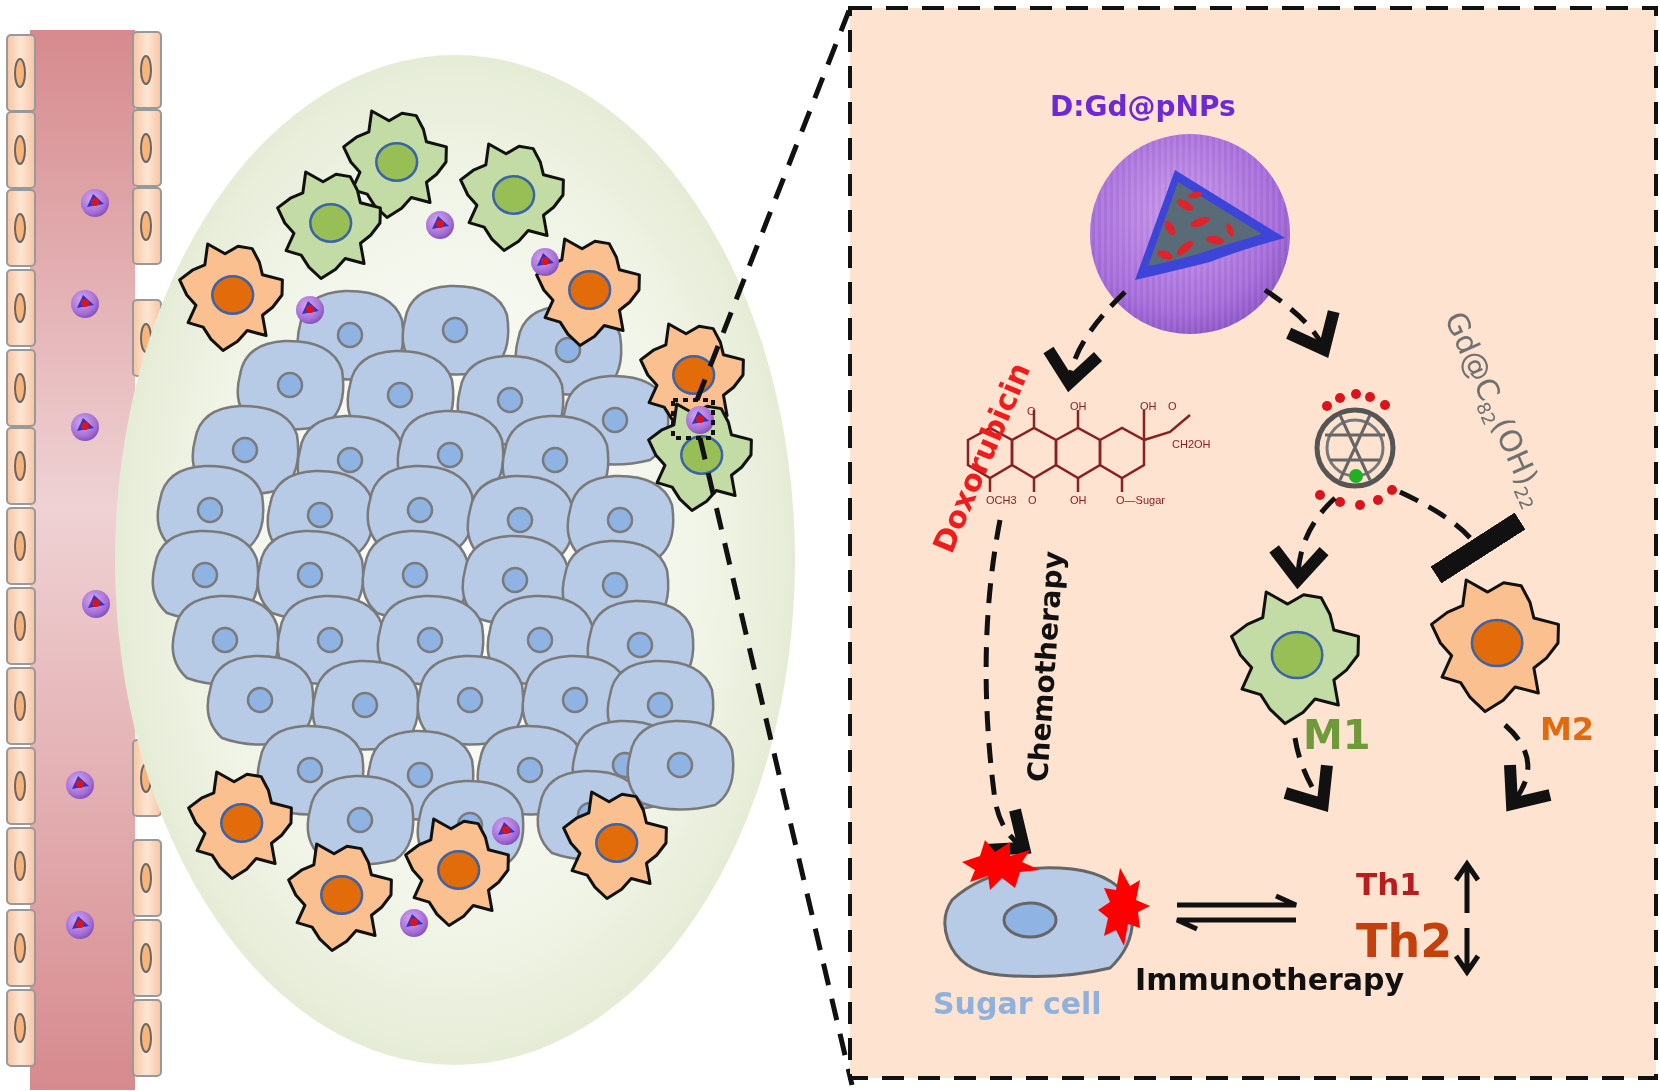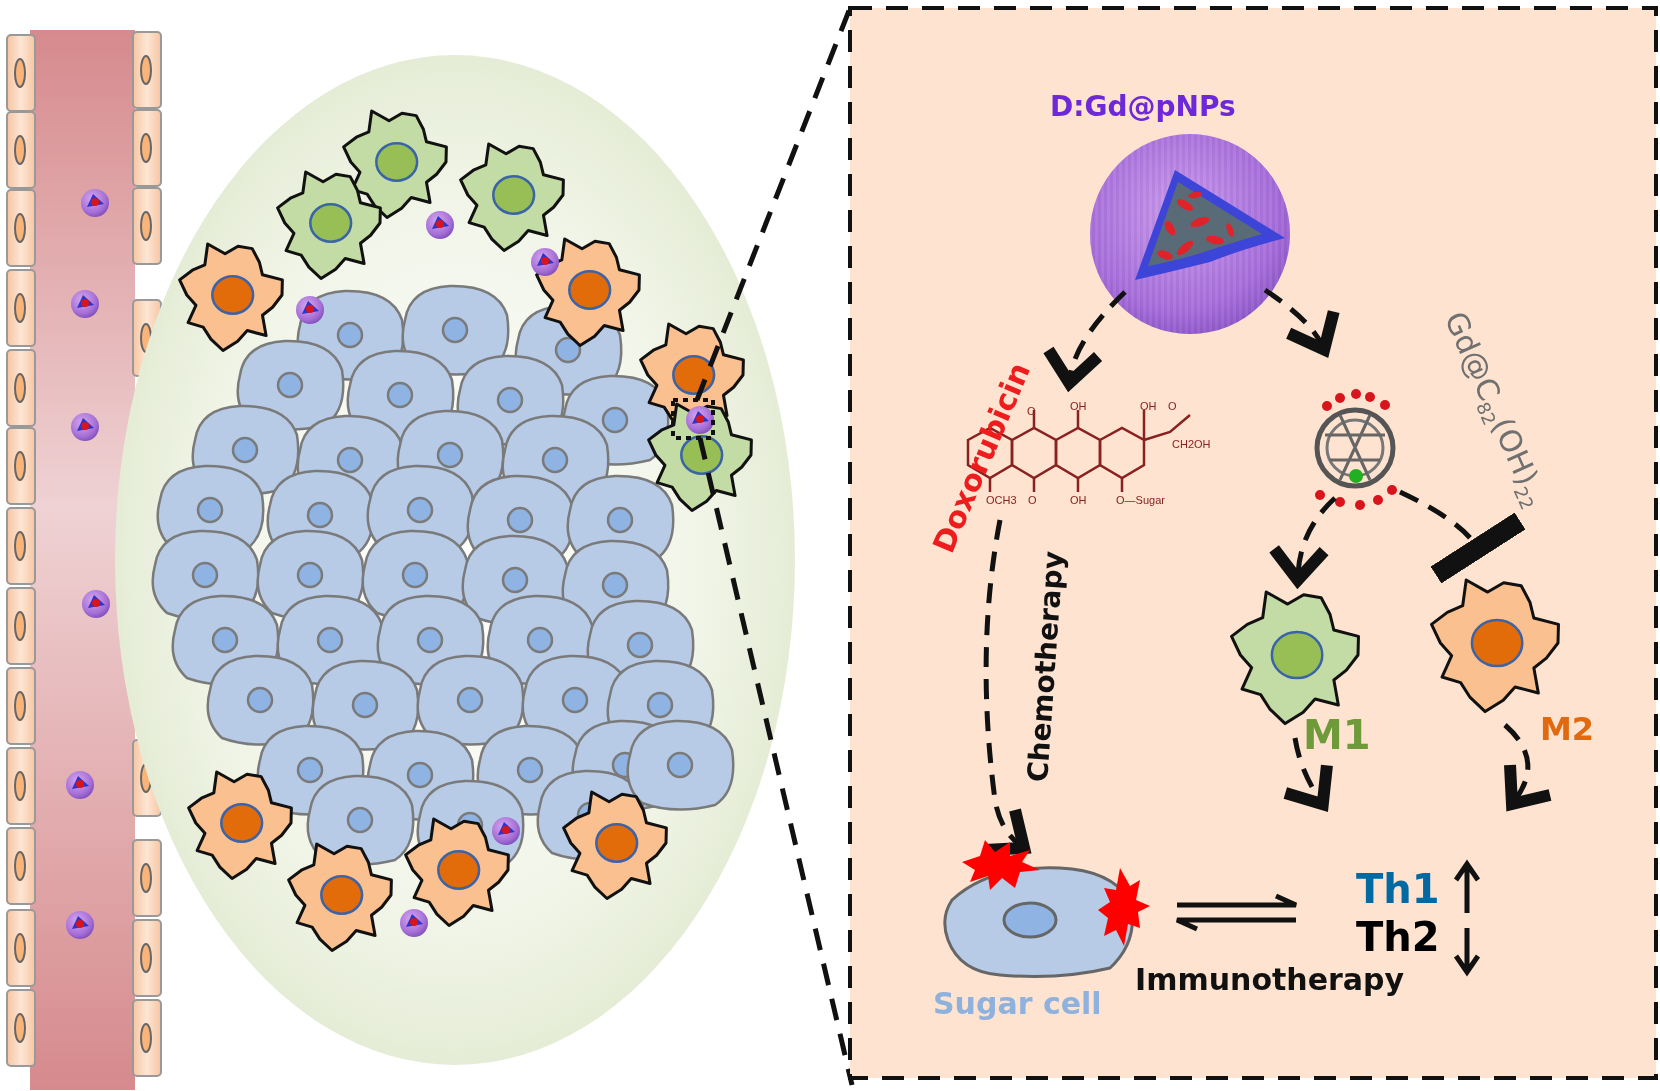--- a/index.html
+++ b/index.html
@@ -6,22 +6,22 @@
   body { width:1660px; height:1091px; position:relative; overflow:hidden; font-family:"DejaVu Sans", sans-serif; }
   #stage { position:absolute; left:0; top:0; width:1660px; height:1091px; }
   .lbl { position:absolute; white-space:nowrap; font-weight:bold; font-family:"DejaVu Sans", sans-serif; }
   .title { left:1050px; top:90px; font-size:28px; color:#6d28d9; }
   .doxo { left:880px; top:440px; font-size:30px; color:#ee1c1c; transform:rotate(-67deg); transform-origin:center; }
   .gdc { left:1390px; top:390px; font-size:30px; color:#707070; font-weight:normal; transform:rotate(66deg); transform-origin:center; }
   .gdc sub { font-size:18px; }
   .chemo { left:930px; top:650px; font-size:28px; color:#111; transform:rotate(-86deg); transform-origin:center; }
   .m1 { left:1303px; top:712px; font-size:40px; color:#6e9a3a; }
   .m2 { left:1520px; top:710px; font-size:32px; color:#e06a10;margin-left:20px; }
-  .th1 { left:1356px; top:866px; font-size:40px; color:#0369a1; }
-  .th2 { left:1356px; top:914px; font-size:40px; color:#000000; }
+  .th1 { left:1356px; top:866px; font-size:31px; color:#b91c1c; }
+  .th2 { left:1356px; top:914px; font-size:46px; color:#c2410c; }
   .immuno { left:1135px; top:962px; font-size:30px; color:#111; }
   .tumor { left:933px; top:986px; font-size:30px; color:#8eb1dd; }
   .chem { position:absolute; color:#8b2020; font-size:11px; font-family:"Liberation Sans", sans-serif; white-space:nowrap; }
 </style>
 </head>
 <body>
 
 <div id="stage">
 <svg width="1660" height="1091" viewBox="0 0 1660 1091">
   <defs>

